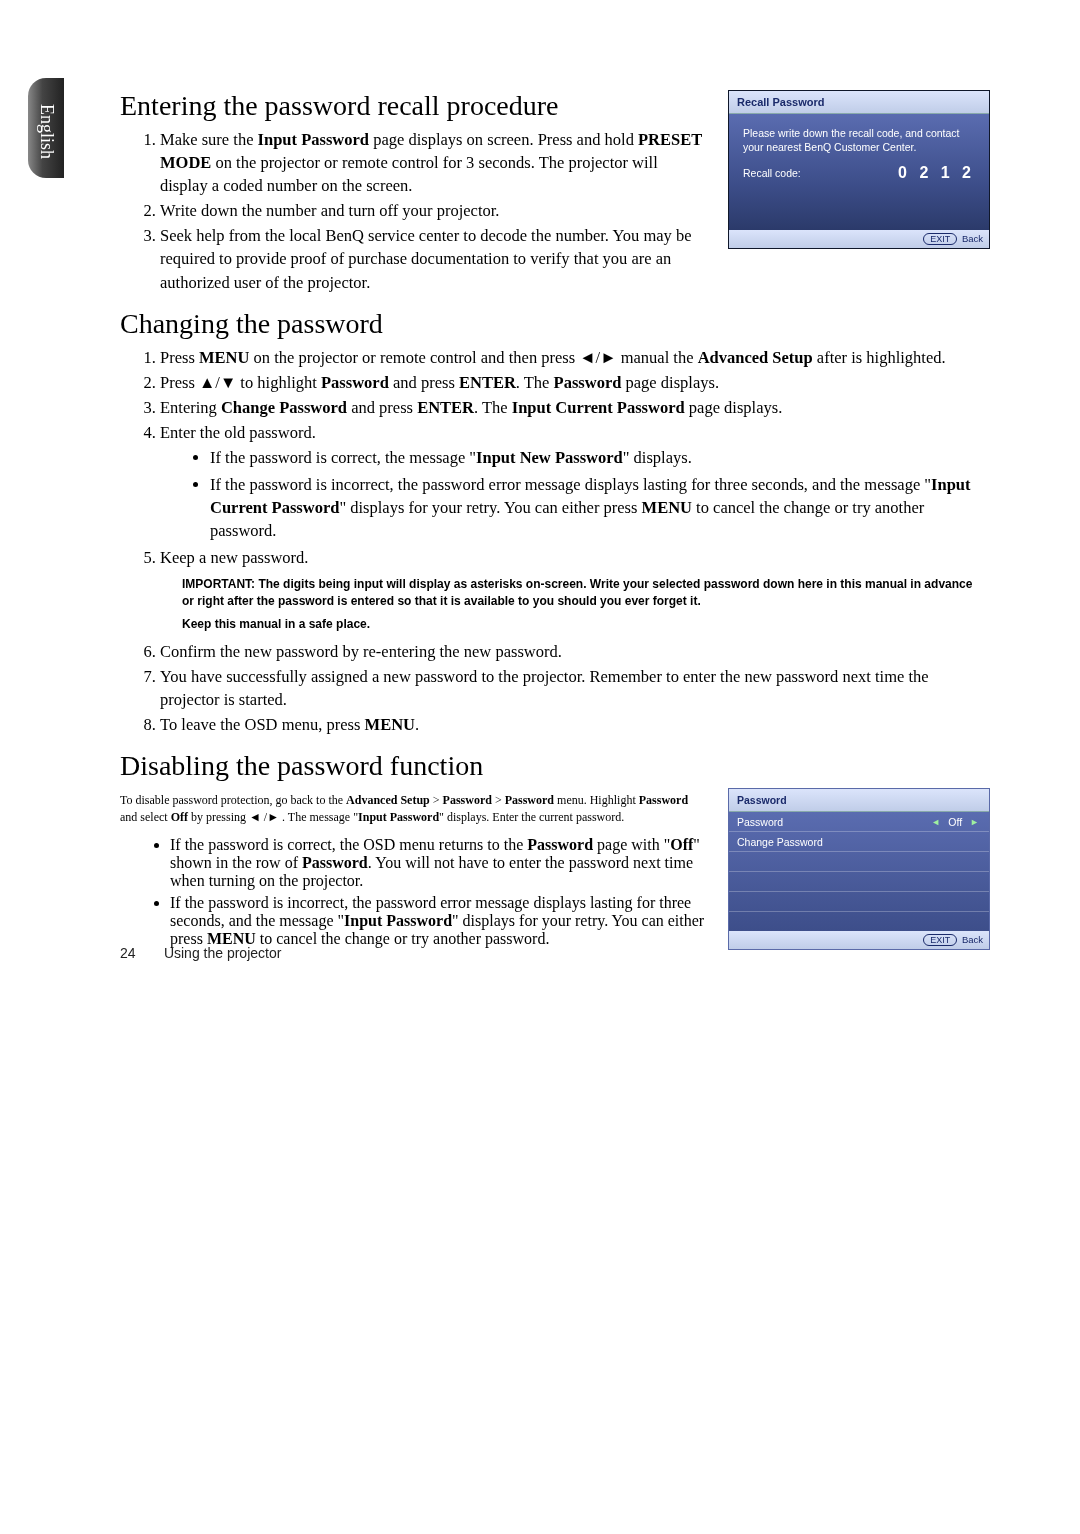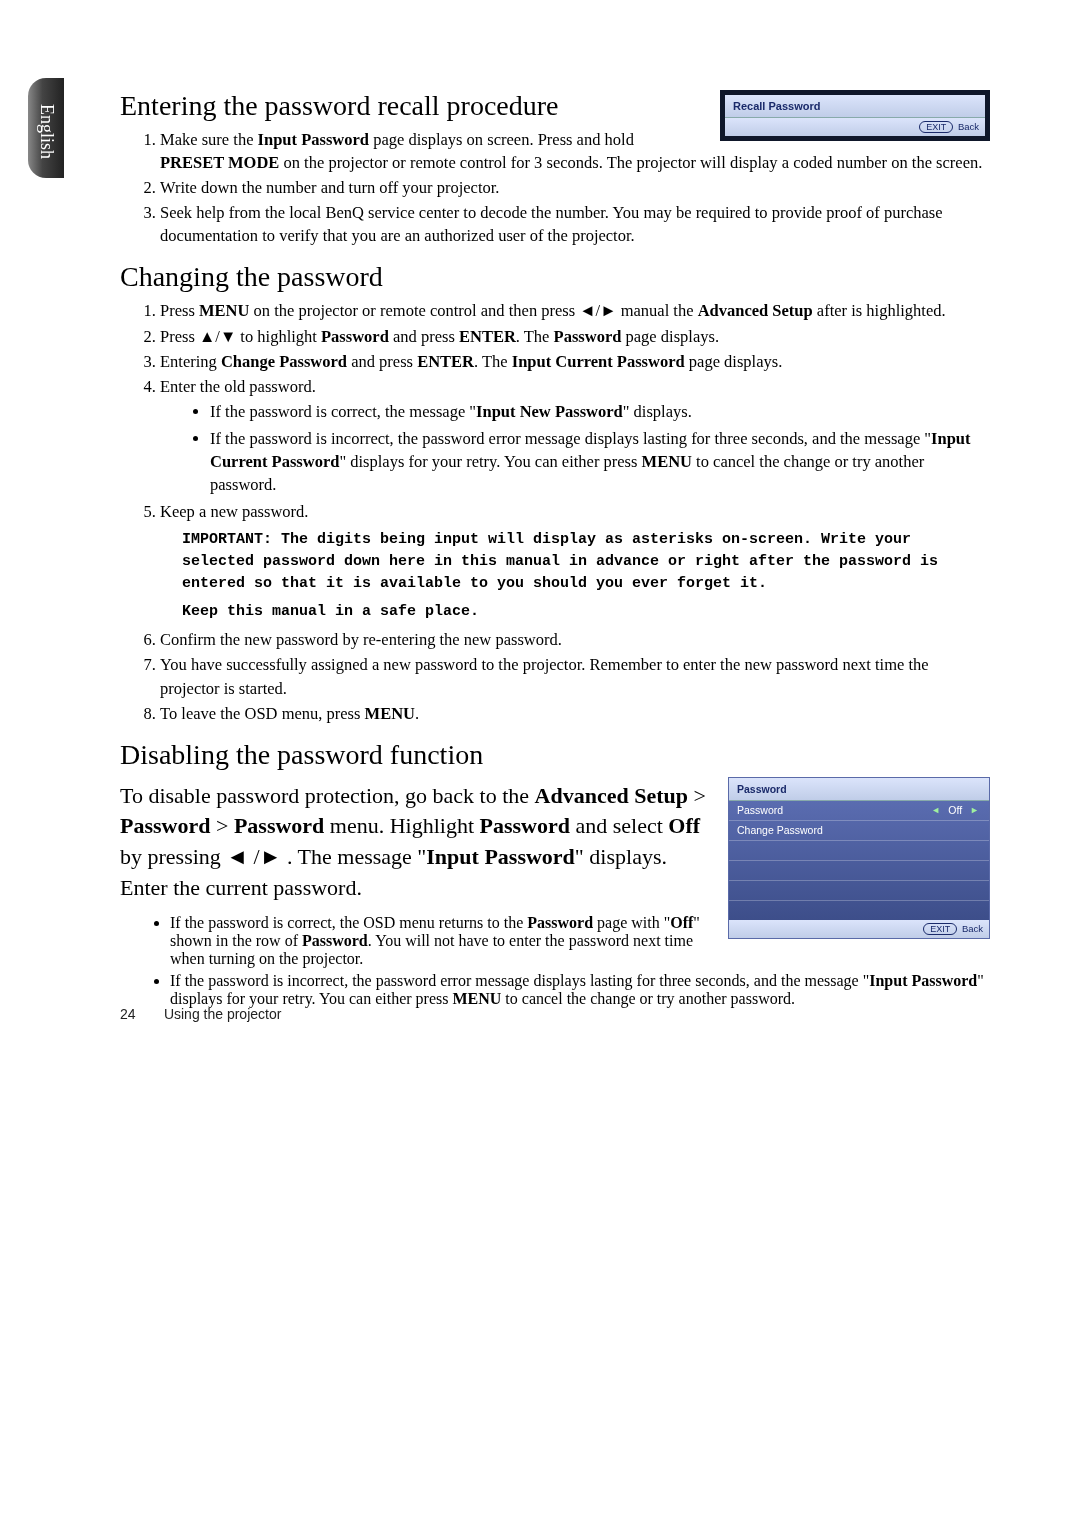--- a/index.html
+++ b/index.html
@@ -54,39 +54,39 @@
   ul.bullet {
     list-style-type: disc;
     margin: 2px 0 2px 0;
     padding-left: 50px;
   }
   ul.bullet > li {
     margin-bottom: 4px;
   }
   .bold { font-weight: bold; }
   .sans-bold {
-    font-family: Liberation Mono, monospace;
+    font-family: Liberation Sans, sans-serif;
     font-weight: bold;
-    font-size: 15px;
+    font-size: 12px;
     line-height: 1.45;
     margin: 6px 8px;
   }
   p.body {
-    font-size: 22px;
+    font-size: 12px;
     line-height: 1.4;
     margin: 4px 0 10px 0;
   }
   .float-box {
     float: right;
     margin-left: 20px;
     margin-bottom: 10px;
   }
   .osdbox {
     width: 260px;
-    border: 5px solid #0f172a;
+    border: 1px solid #0f172a;
     font-family: Arial, Helvetica, sans-serif;
     font-size: 11px;
     background: #fff;
     box-shadow: inset 0 0 0 1px rgba(255,255,255,0.5);
   }
   .osdbox .titlebar {
     background: linear-gradient(#dbe4fb, #c0cde8);
     color: #1a2a6a;
     font-weight: bold;
     padding: 5px 8px;
@@ -182,21 +182,21 @@
     font-size: 9px;
   }
   .col-wrap {
     overflow: hidden;
   }
   .pwline {
     letter-spacing: 2px;
   }
   .bottom-footer {
     position: absolute;
-    bottom: 50px;
+    bottom: 59px;
     left: 120px;
     font-family: Arial, Helvetica, sans-serif;
     font-size: 14px;
     color: #222;
   }
   .bottom-footer .pg {
     display: inline-block;
     width: 40px;
   }
   .clear { clear: both; }
@@ -206,20 +206,27 @@
 <body>
 
 <div class="page">
   <div class="side-tab">English</div>
   <div class="content">
 
     <div class="col-wrap">
       <div class="float-box">
         <div class="osdbox">
           <div class="titlebar">Recall Password</div>
+          <div class="panel">
+            <div class="info">Please write down the recall code, and contact your nearest BenQ Customer Center.</div>
+            <div class="row">
+              <span>Recall code:</span>
+              <span class="code">0 2 1 2</span>
+            </div>
+          </div>
           <div class="footer">
             <span class="pill">EXIT</span>
             <span>Back</span>
           </div>
         </div>
       </div>
 
       <h2 class="section">Entering the password recall procedure</h2>
       <ol class="main-list">
         <li>

